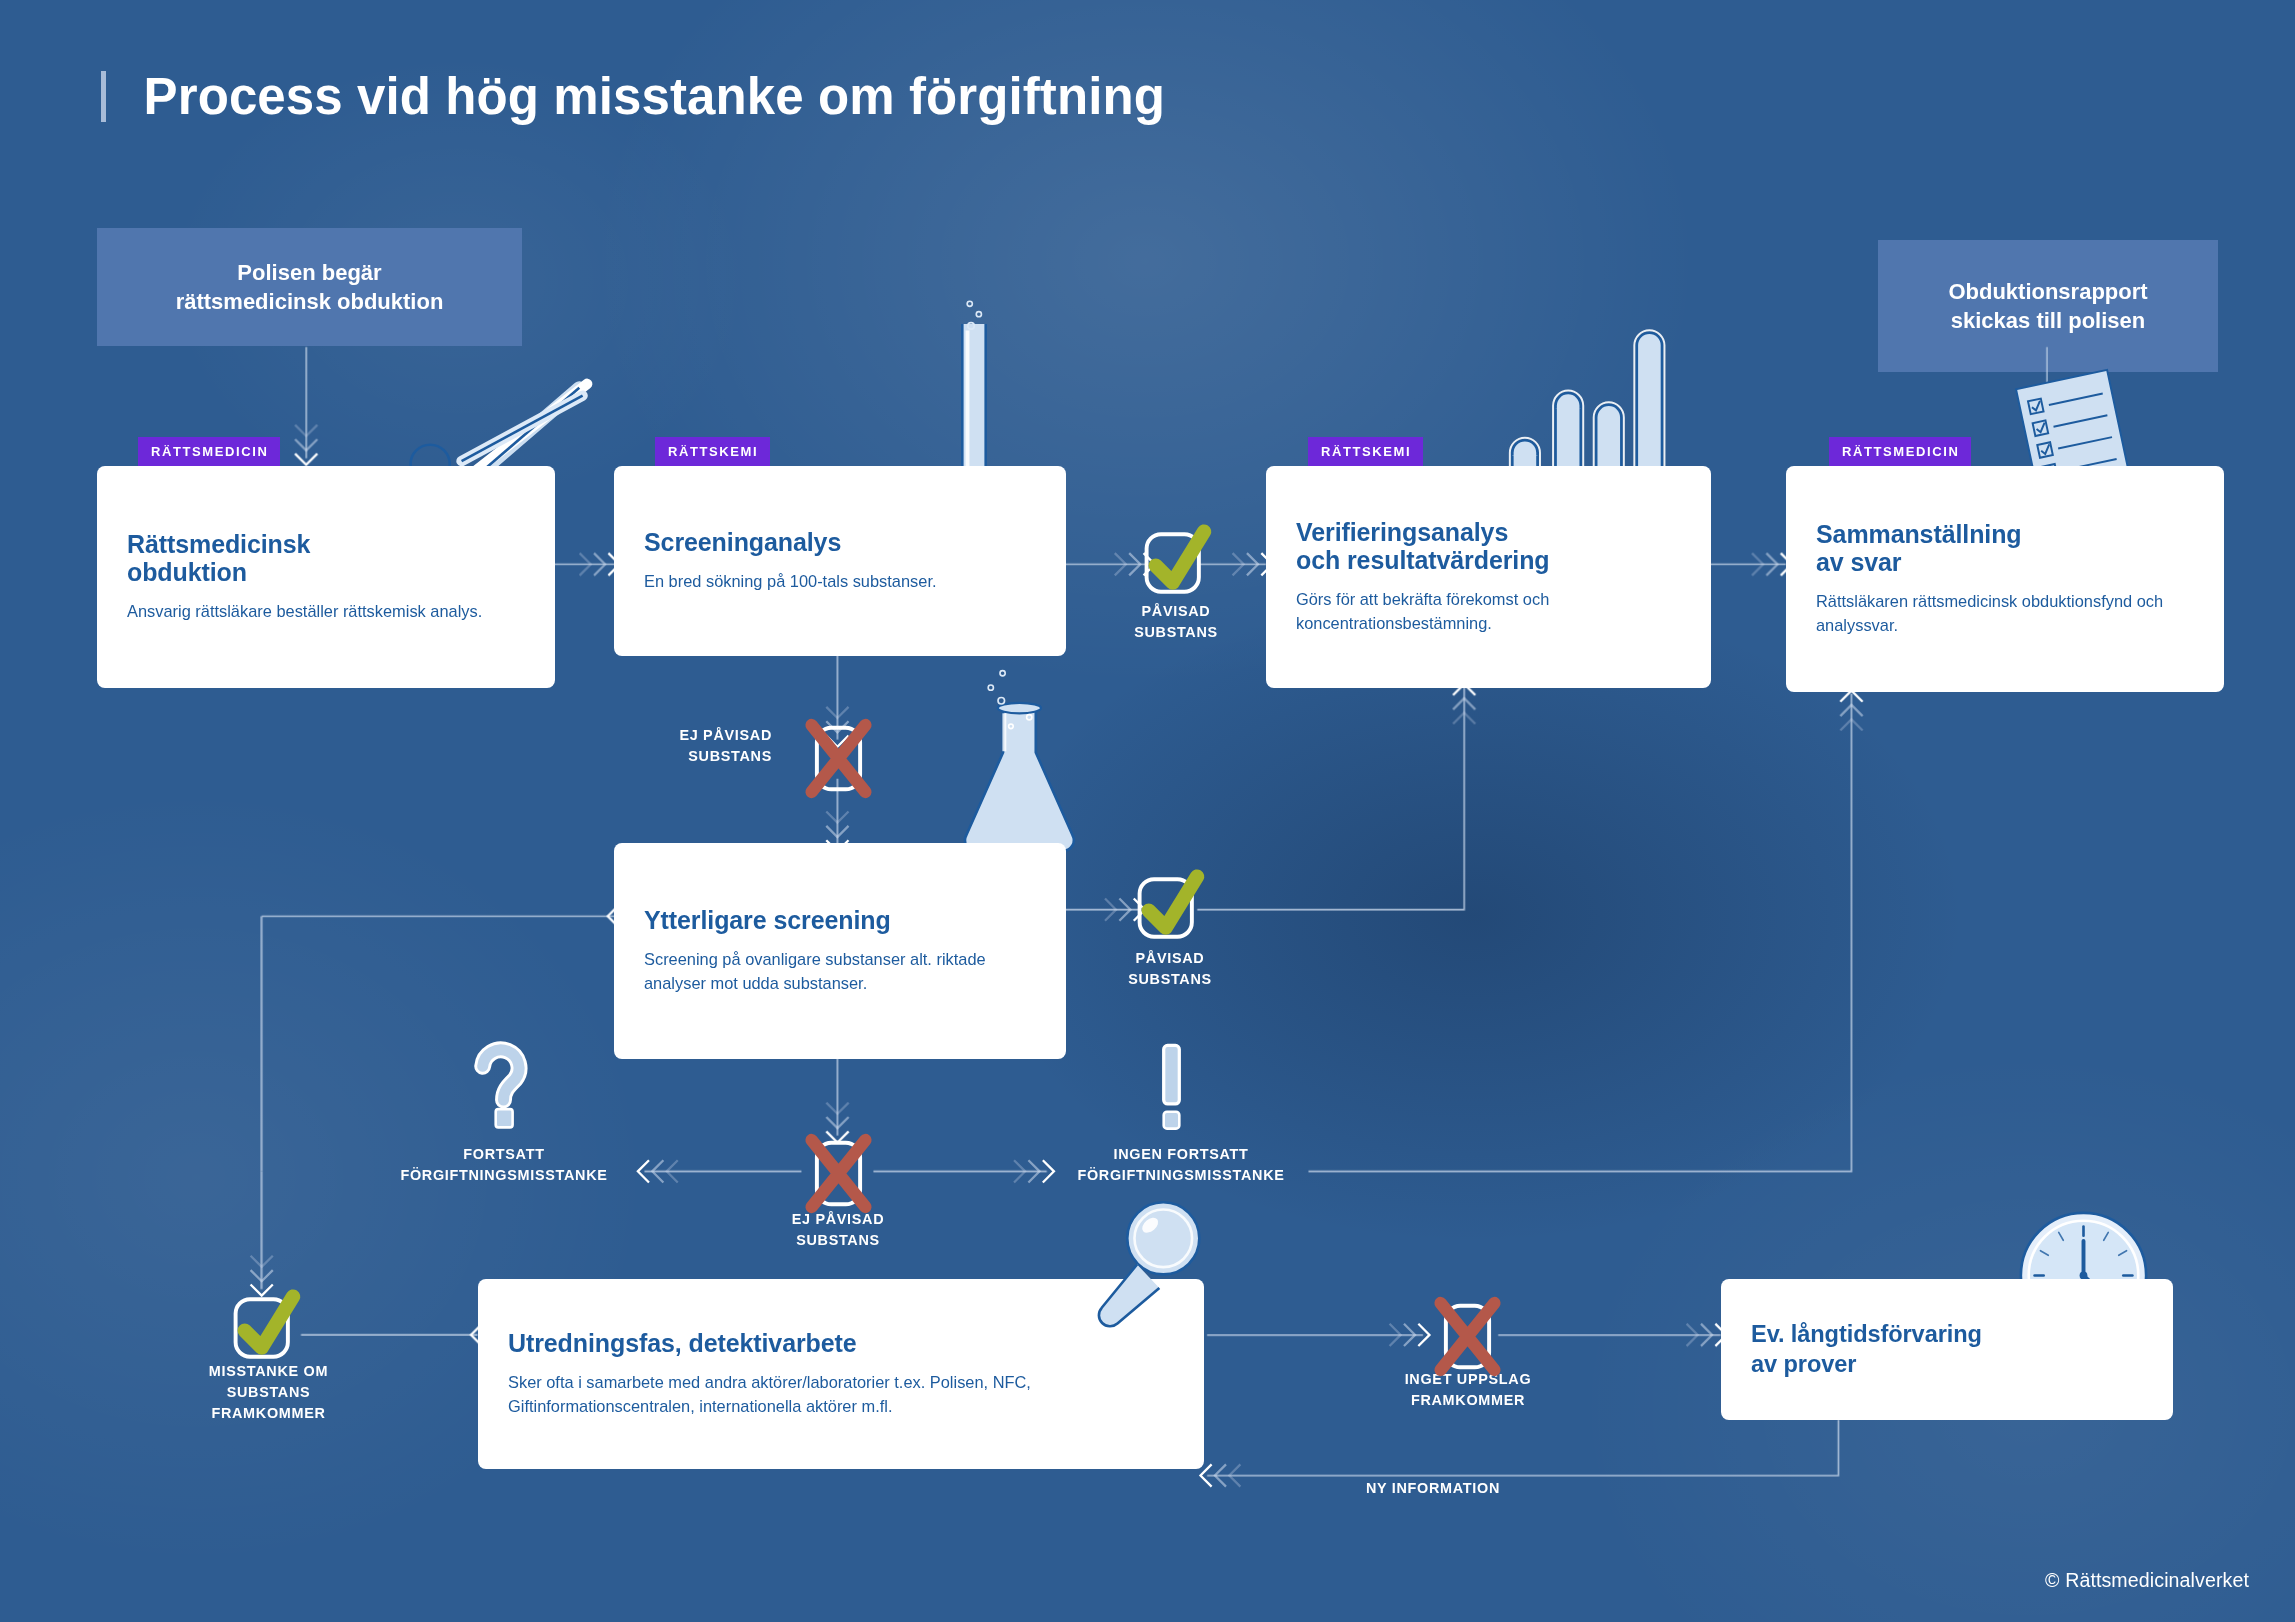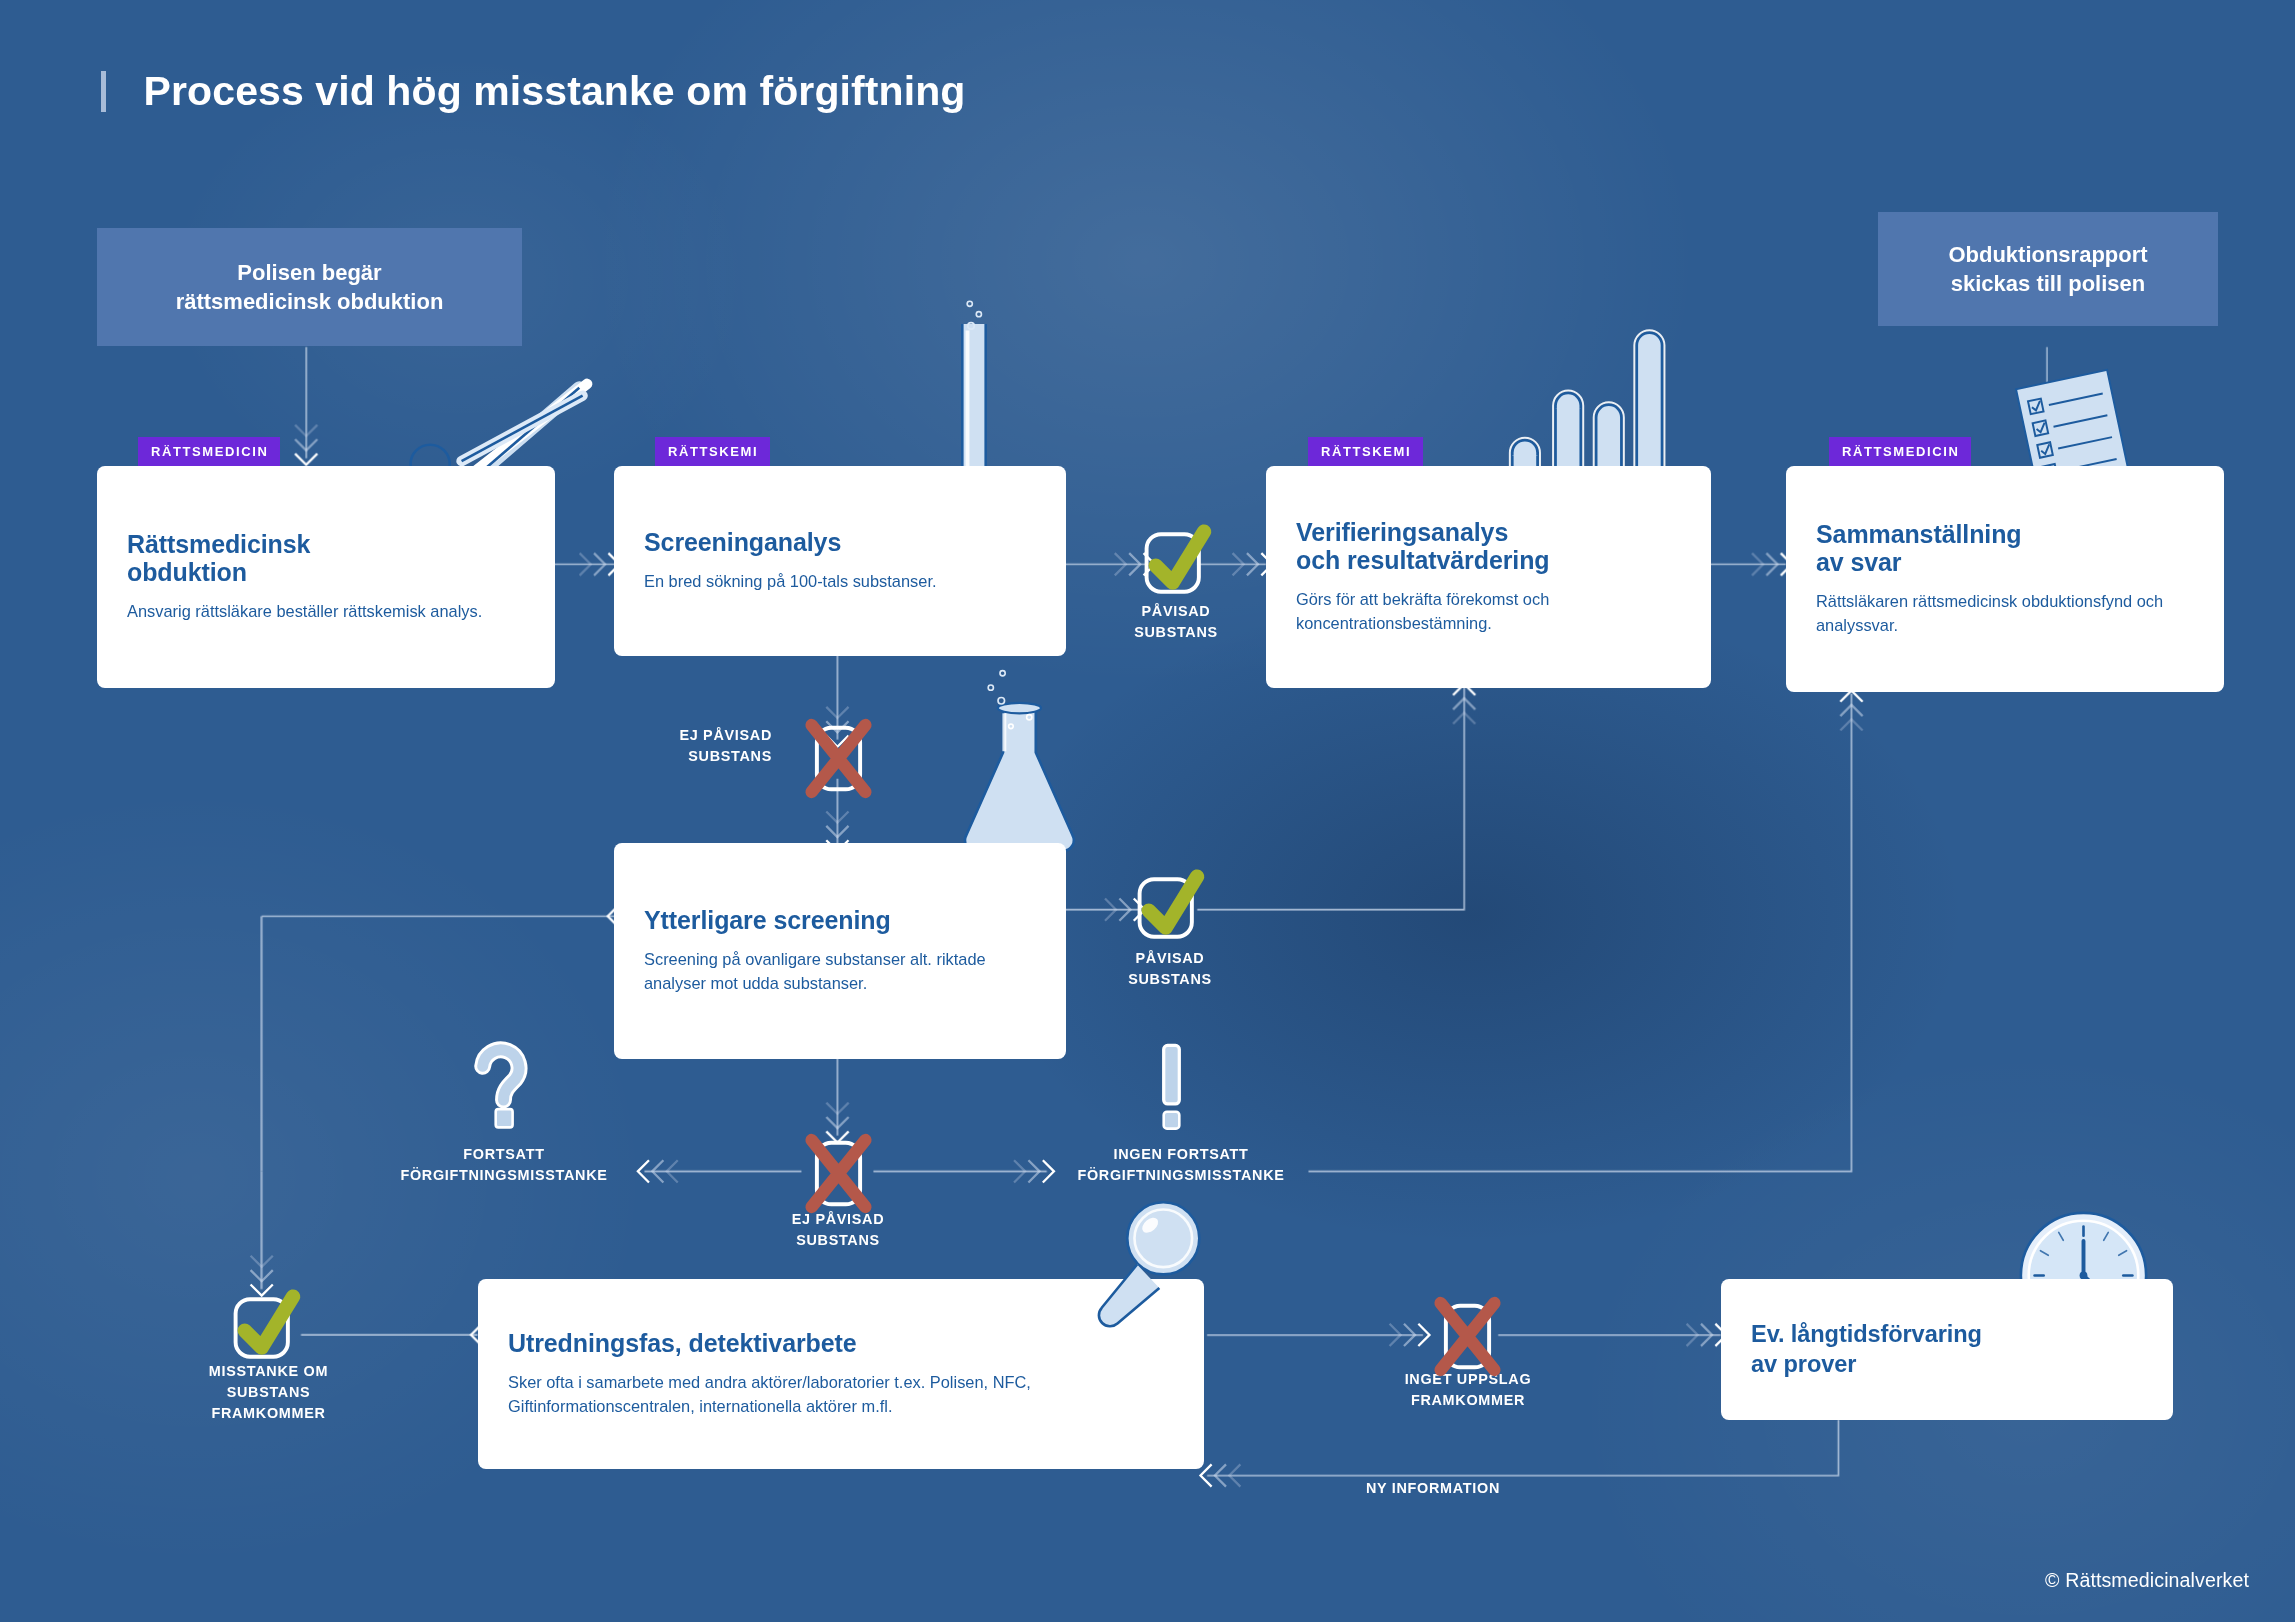--- a/index.html
+++ b/index.html
@@ -21,21 +21,21 @@
         background:radial-gradient(closest-side,rgba(255,255,255,.06),rgba(255,255,255,0));}
   .bg-d{left:1570px;top:1047px;width:916px;height:720px;
         background:radial-gradient(closest-side,rgba(255,255,255,.05),rgba(255,255,255,0));}
   .bg-e{left:164px;top:52px;width:589px;height:458px;
         background:radial-gradient(closest-side,rgba(255,255,255,.05),rgba(255,255,255,0));}
 
   
   #title-wrap{position:absolute;left:101px;top:71px;display:flex;align-items:stretch;}
   #title-rule{width:4.6px;background:#a8bcd8;margin-right:38px;}
   #title-text{
-    color:#ffffff;font-size:41px;font-weight:bold;
+    color:#ffffff;font-size:51px;font-weight:bold;
     letter-spacing:0.1px;line-height:1.0;align-self:center;
     font-stretch:condensed;white-space:nowrap;
   }
 
   
   .banner{
     position:absolute;background:#5076ae;color:#fff;
     display:flex;align-items:center;justify-content:center;
     text-align:center;font-size:22px;font-weight:bold;line-height:1.33;
     padding:11.8px 17px;box-sizing:border-box;
@@ -189,21 +189,21 @@
       <use href="#chev-l" x="737" y="2040"></use>
       <use href="#chev-r" x="2168" y="2040"></use>
       <use href="#chev-r" x="2622" y="2040"></use>
       <use href="#chev-l" x="1852" y="2255"></use>
       <use href="#chev-r" x="1400" y="862" opacity="0"></use>
     </g>
   </svg>
 
   <div class="banner" style="left:97px;top:228px;width:425px;height:118px;">Polisen begär<br>rättsmedicinsk obduktion</div>
 
-  <div class="banner" style="left:1878px;top:212px;width:340px;height:114px;">Obduktionsrapport<br>skickas till polisen</div>
+  <div class="banner" style="left:1878px;top:240px;width:340px;height:132px;">Obduktionsrapport<br>skickas till polisen</div>
 
   <svg class="ill" style="left:383px;top:376px;width:216px;height:157px;" viewBox="0 0 330 240">
     <g fill="none" stroke="#1d5b9e" stroke-width="4">
       <path d="M100,190 L300,18" stroke="#cddff1" stroke-width="20" stroke-linecap="round"></path>
       <path d="M135,150 L312,12" stroke="#ffffff" stroke-width="16" stroke-linecap="round"></path>
       <path d="M100,190 L300,18"></path>
       <path d="M120,130 L305,30" stroke="#dce9f7" stroke-width="16" stroke-linecap="round"></path>
       <path d="M120,130 L305,30"></path>
       <circle cx="72" cy="135" r="30" fill="none"></circle>
       <circle cx="98" cy="196" r="30" fill="none"></circle>

